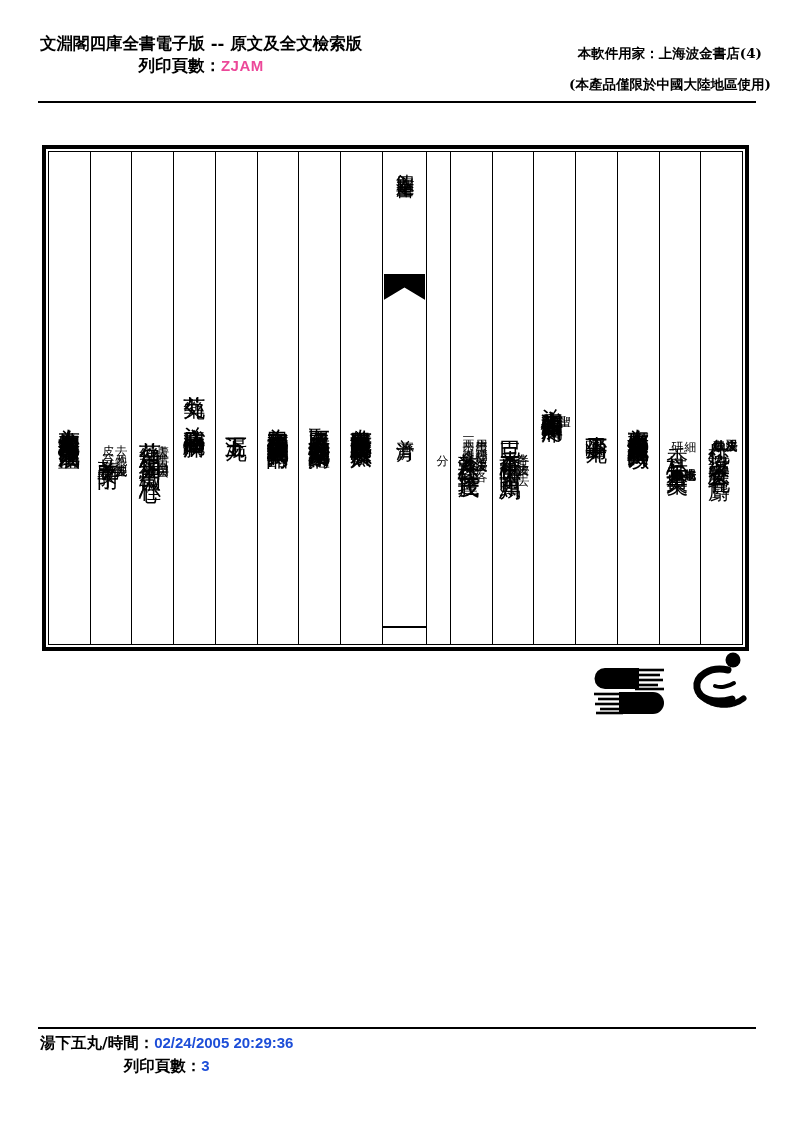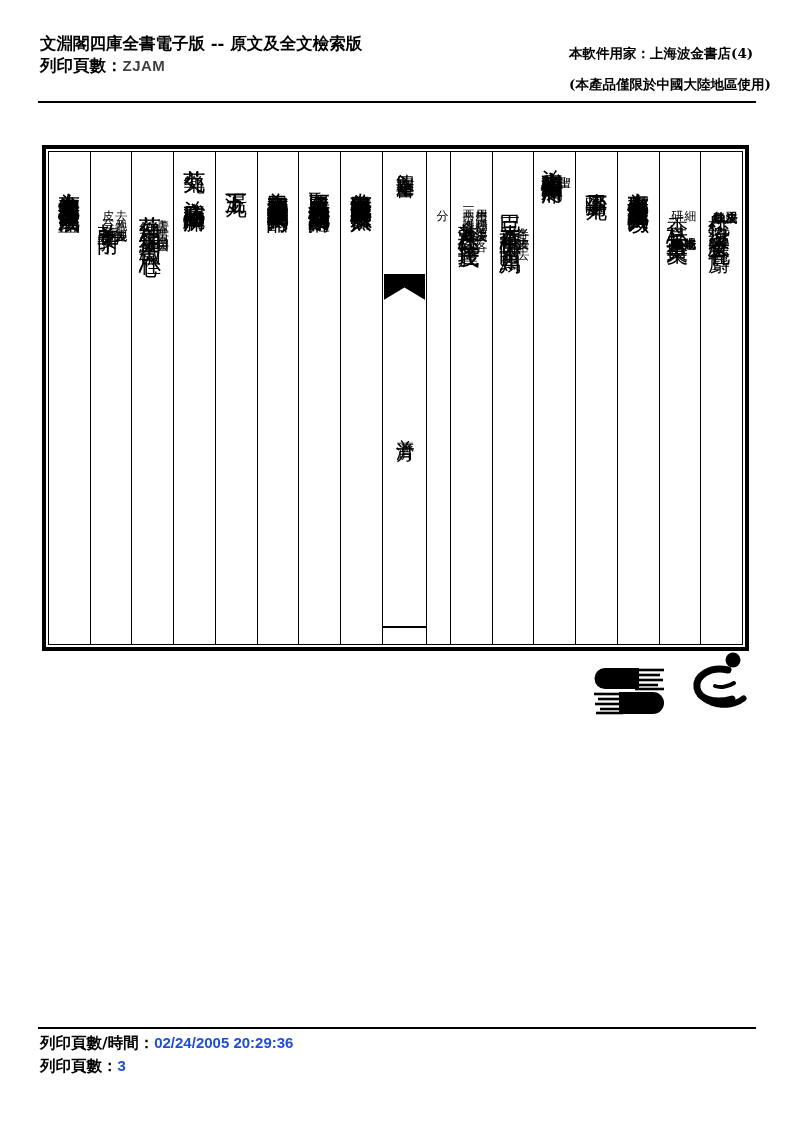--- a/index.html
+++ b/index.html
@@ -1,21 +1,21 @@
 <!DOCTYPE html>
 <html><head>
 <meta charset="utf-8">
 <style>
   html,body{margin:0;padding:0;background:#fff;}
   .page{position:relative;width:793px;height:1122px;background:#fff;color:#000;
-        font-family:"DejaVu Serif",serif;overflow:hidden;}
+        font-family:"DejaVu Serif",serif;overflow:hidden;text-align:center;}
 
   
   .hdr{position:absolute;left:40px;top:33px;font-weight:bold;font-size:16.5px;line-height:22px;white-space:nowrap;}
-  .hdr .sans{font-family:"Liberation Sans",sans-serif;font-size:15px;color:#404040;letter-spacing:.5px;}
+  .hdr .sans{font-family:"Liberation Sans",sans-serif;font-size:15px;color:#ec4899;letter-spacing:.5px;}
   .hdr-right{position:absolute;left:540px;top:38px;font-weight:bold;font-size:13.5px;line-height:31px;white-space:nowrap;margin-left:29px;}
   .hrule{position:absolute;left:38px;right:37px;top:101px;border-top:2px solid #000;}
 
   
   .frame{position:absolute;left:42px;top:145px;width:707px;height:506px;
          border:4px solid #000;box-sizing:border-box;background:#fff;}
   .frame-inner{position:absolute;top:2px;left:2px;right:2px;bottom:2px;border:1px solid #000;}
   .columns{display:flex;flex-direction:row-reverse;width:100%;height:100%;}
   .col{position:relative;flex:43 0 0;overflow:hidden;}
   .col:not(:last-child){border-left:1px solid #000;}
@@ -147,17 +147,17 @@
     <svg width="62" height="64" viewBox="0 0 62 64" xmlns="http://www.w3.org/2000/svg">
       <circle cx="45" cy="9" r="7.5" fill="#000"></circle>
       <path d="M40 19 C22 15 7 25 9 37 C11 48 26 53 44 48" fill="none" stroke="#000" stroke-width="7" stroke-linecap="round"></path>
       <path d="M12 44 C24 56 44 57 56 47" fill="none" stroke="#000" stroke-width="6" stroke-linecap="round" stroke-dasharray="2.5 2"></path>
       <path d="M46 32 C40 36 32 37 27 35" fill="none" stroke="#000" stroke-width="4" stroke-linecap="round"></path>
     </svg>
   </div>
 
   <div class="frule"></div>
   <div class="ftr">
-    <div><span>列印頁數/時間：</span><span class="sans">02/24/2005 20:29:36</span></div>
+    <div><span>湯下五丸/時間：</span><span class="sans">02/24/2005 20:29:36</span></div>
     <div><span>列印頁數：</span><span class="sans">3</span></div>
   </div>
 
 </div>
 
 </body></html>

